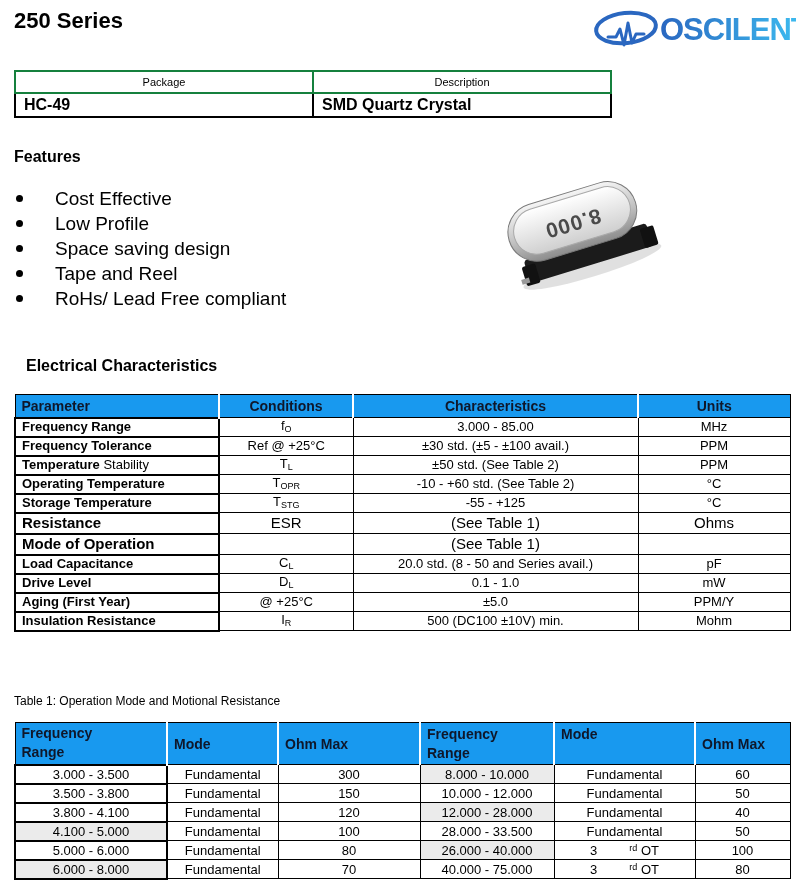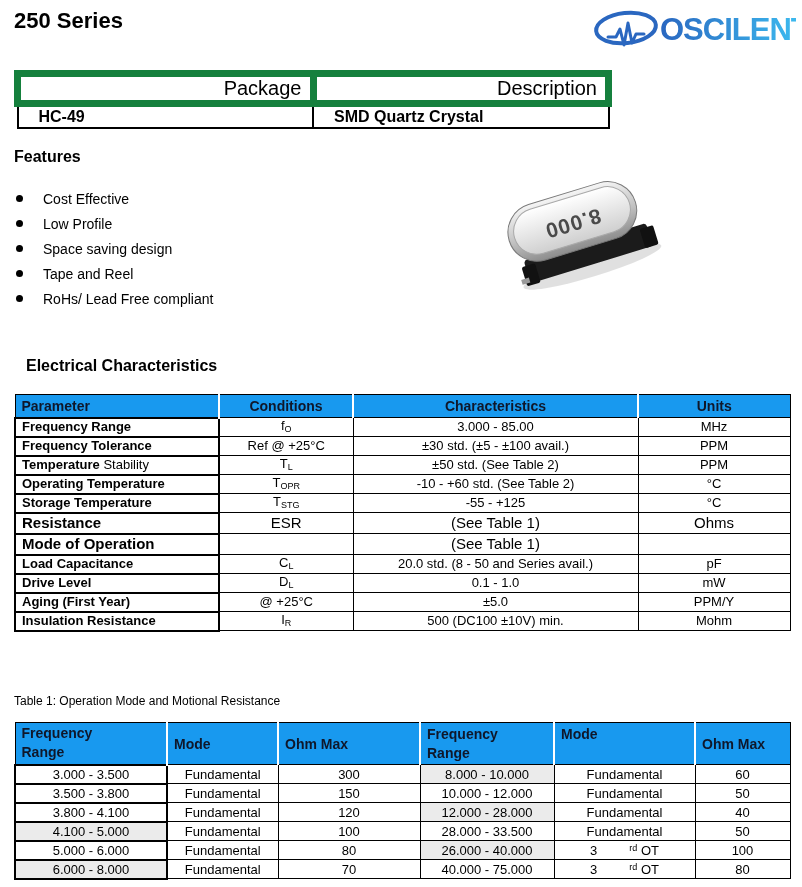--- a/index.html
+++ b/index.html
@@ -16,27 +16,27 @@
     font-family:"Liberation Sans","DejaVu Sans",sans-serif;color:var(--ink);
   }
   .abs{position:absolute;}
   h1.page-title{top:8px;left:14px;font-size:22px;font-weight:bold;letter-spacing:0;}
   .logo-wrap{top:7px;left:592px;width:204px;height:44px;}
   .logo-wrap svg{display:block;}
 
   
   table{border-collapse:collapse;table-layout:fixed;}
   .pkg{top:70px;left:14px;width:598px;}
-  .pkg th{border:7px solid #15803d;font-weight:normal;text-align:right;font-size:20px;height:22px;padding:0 8px;}
-  .pkg td{border:2px solid #000;font-weight:bold;text-align:left;font-size:16px;height:24px;padding:0 20px;}
+  .pkg th{border:2px solid #15803d;font-weight:normal;text-align:center;font-size:11px;height:22px;padding:0 8px;}
+  .pkg td{border:2px solid #000;font-weight:bold;text-align:left;font-size:16px;height:24px;padding:0 8px;}
 
   
   .features-h{top:148px;left:14px;font-size:16px;font-weight:bold;}
   .features{top:186px;left:16px;list-style:none;}
-  .features li{display:flex;align-items:center;height:25px;font-size:14px;}
+  .features li{display:flex;align-items:center;height:25px;font-size:19px;gap:12px;}
   .features .bullet{width:7px;height:7px;border-radius:50%;background:#000;margin-right:20px;flex:0 0 auto;}
 
   
   .photo{top:163px;left:490px;width:178px;height:138px;}
 
   
   .ec-h{top:357px;left:26px;font-size:16px;font-weight:bold;}
   .ec{top:394px;left:14px;width:775px;}
   .ec th,.t1 th{
     background:var(--blue);color:#0f172a;font-weight:bold;font-size:14px;

